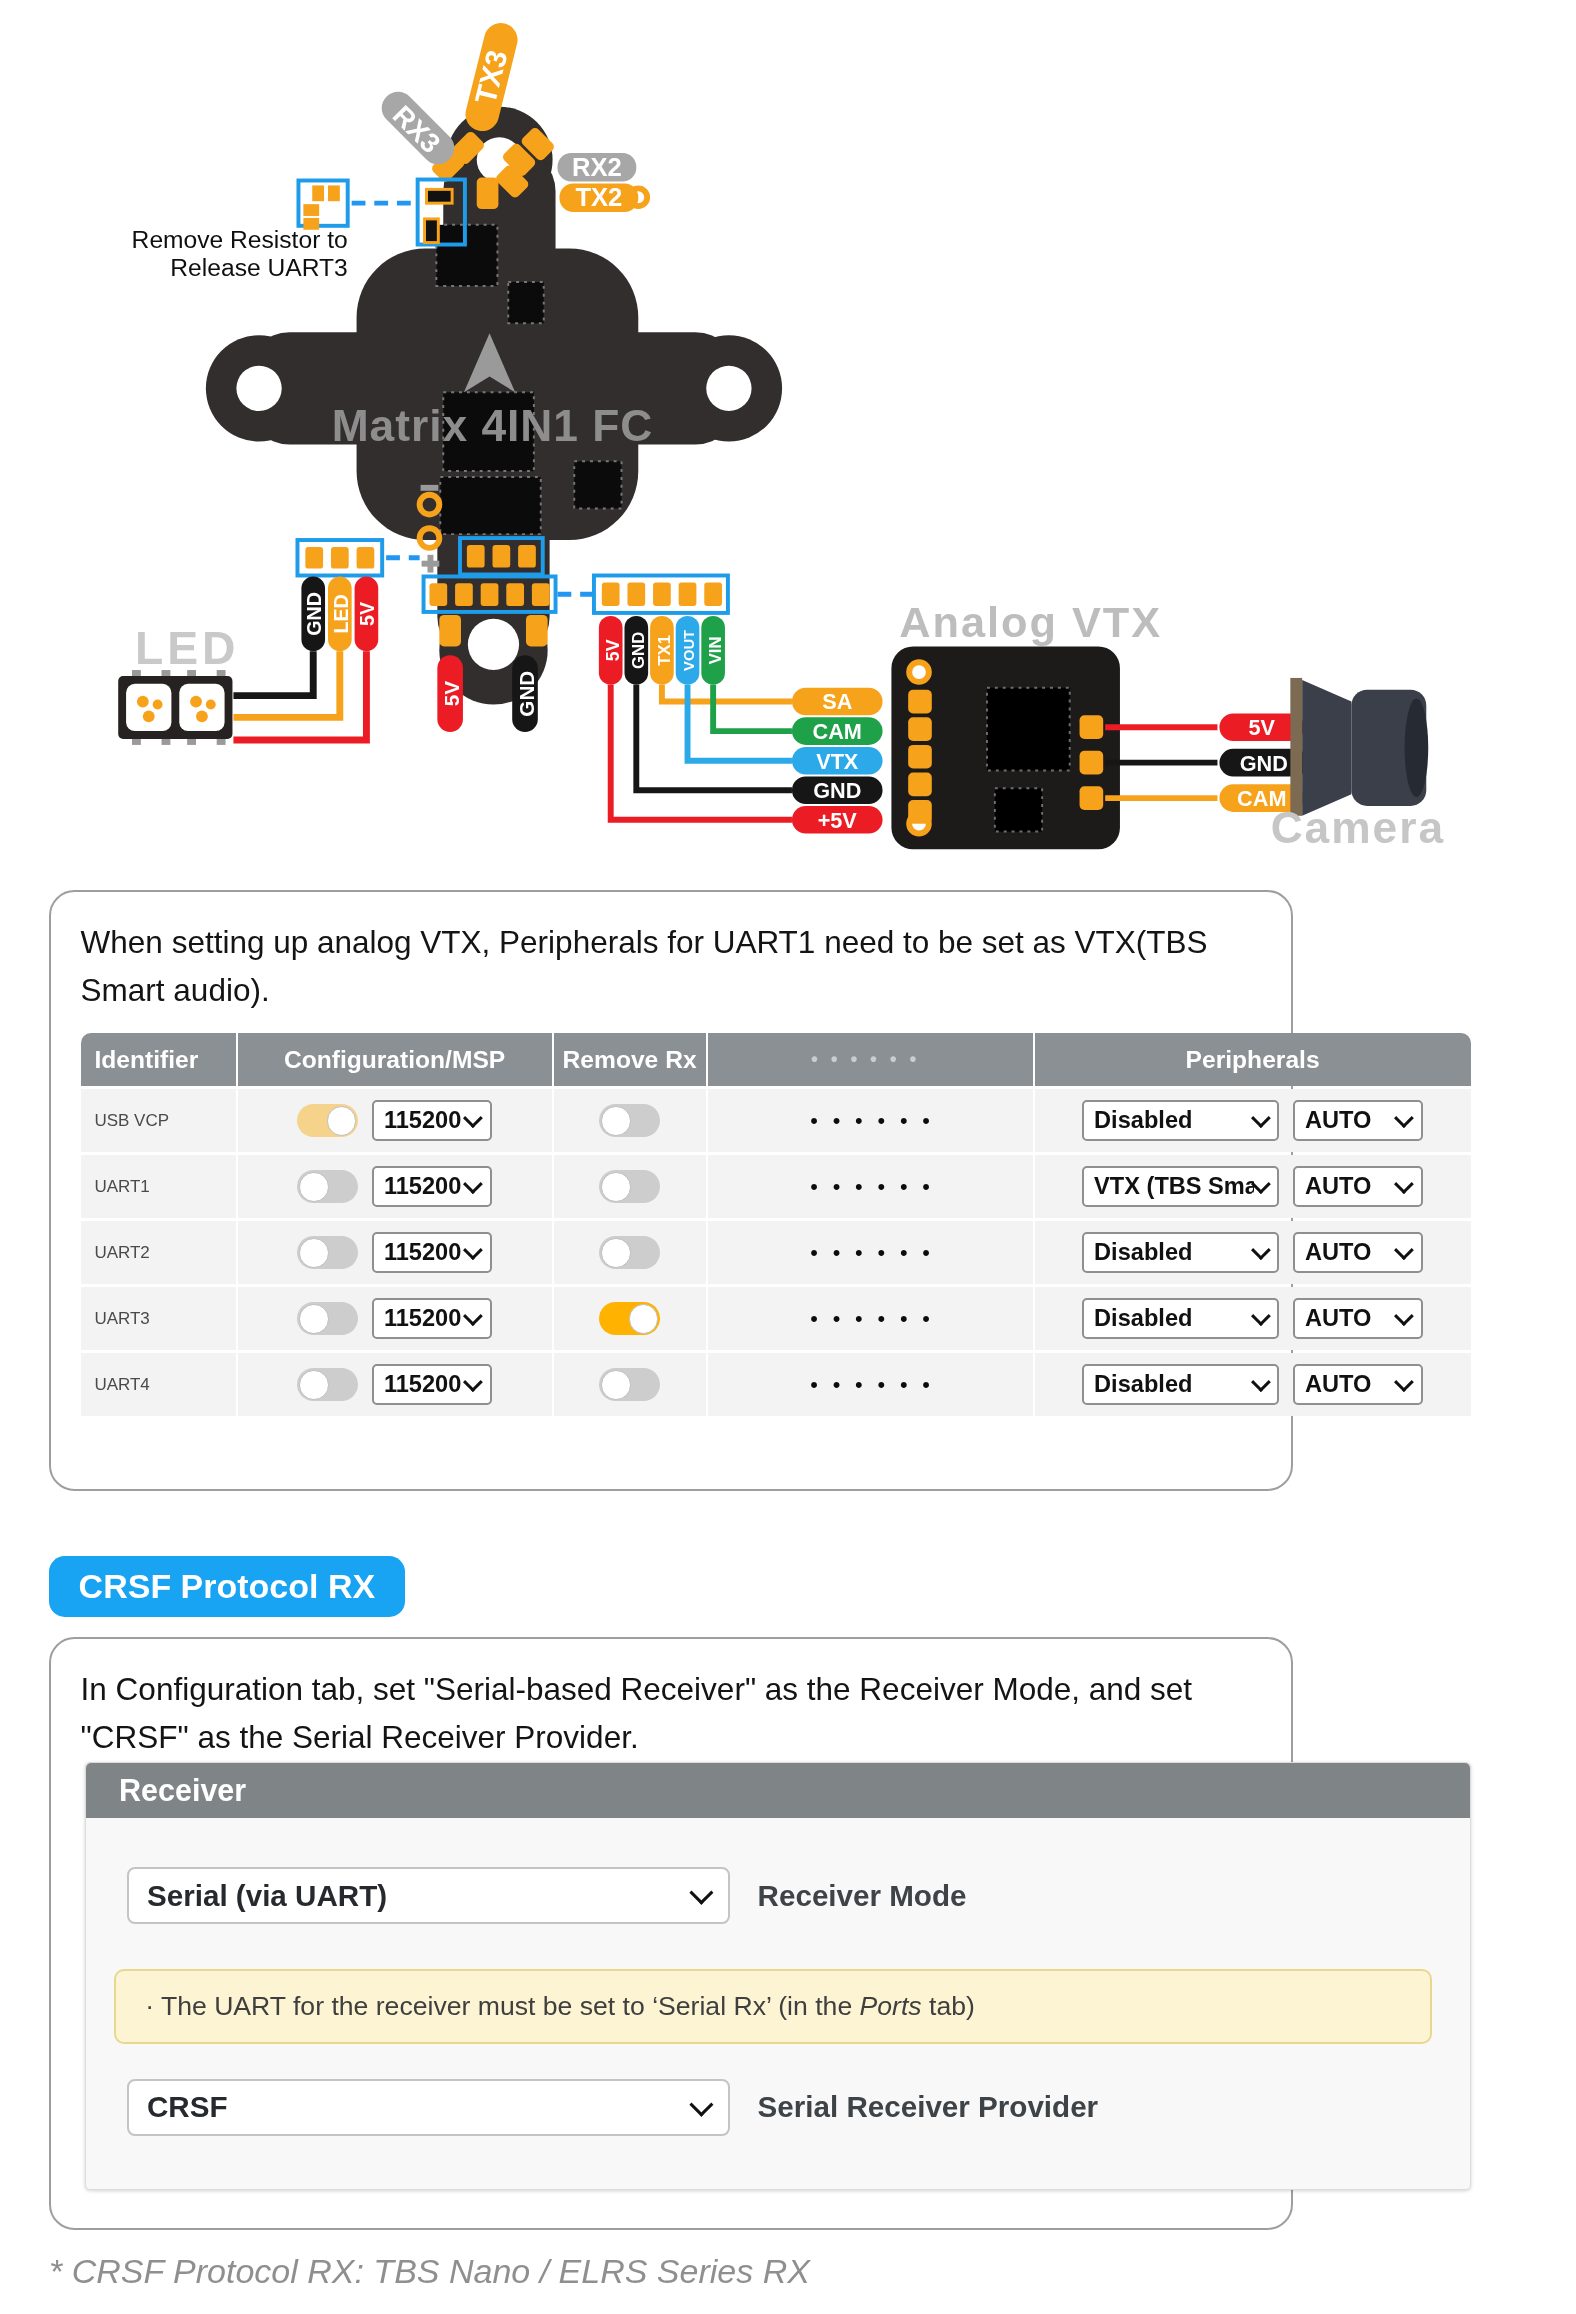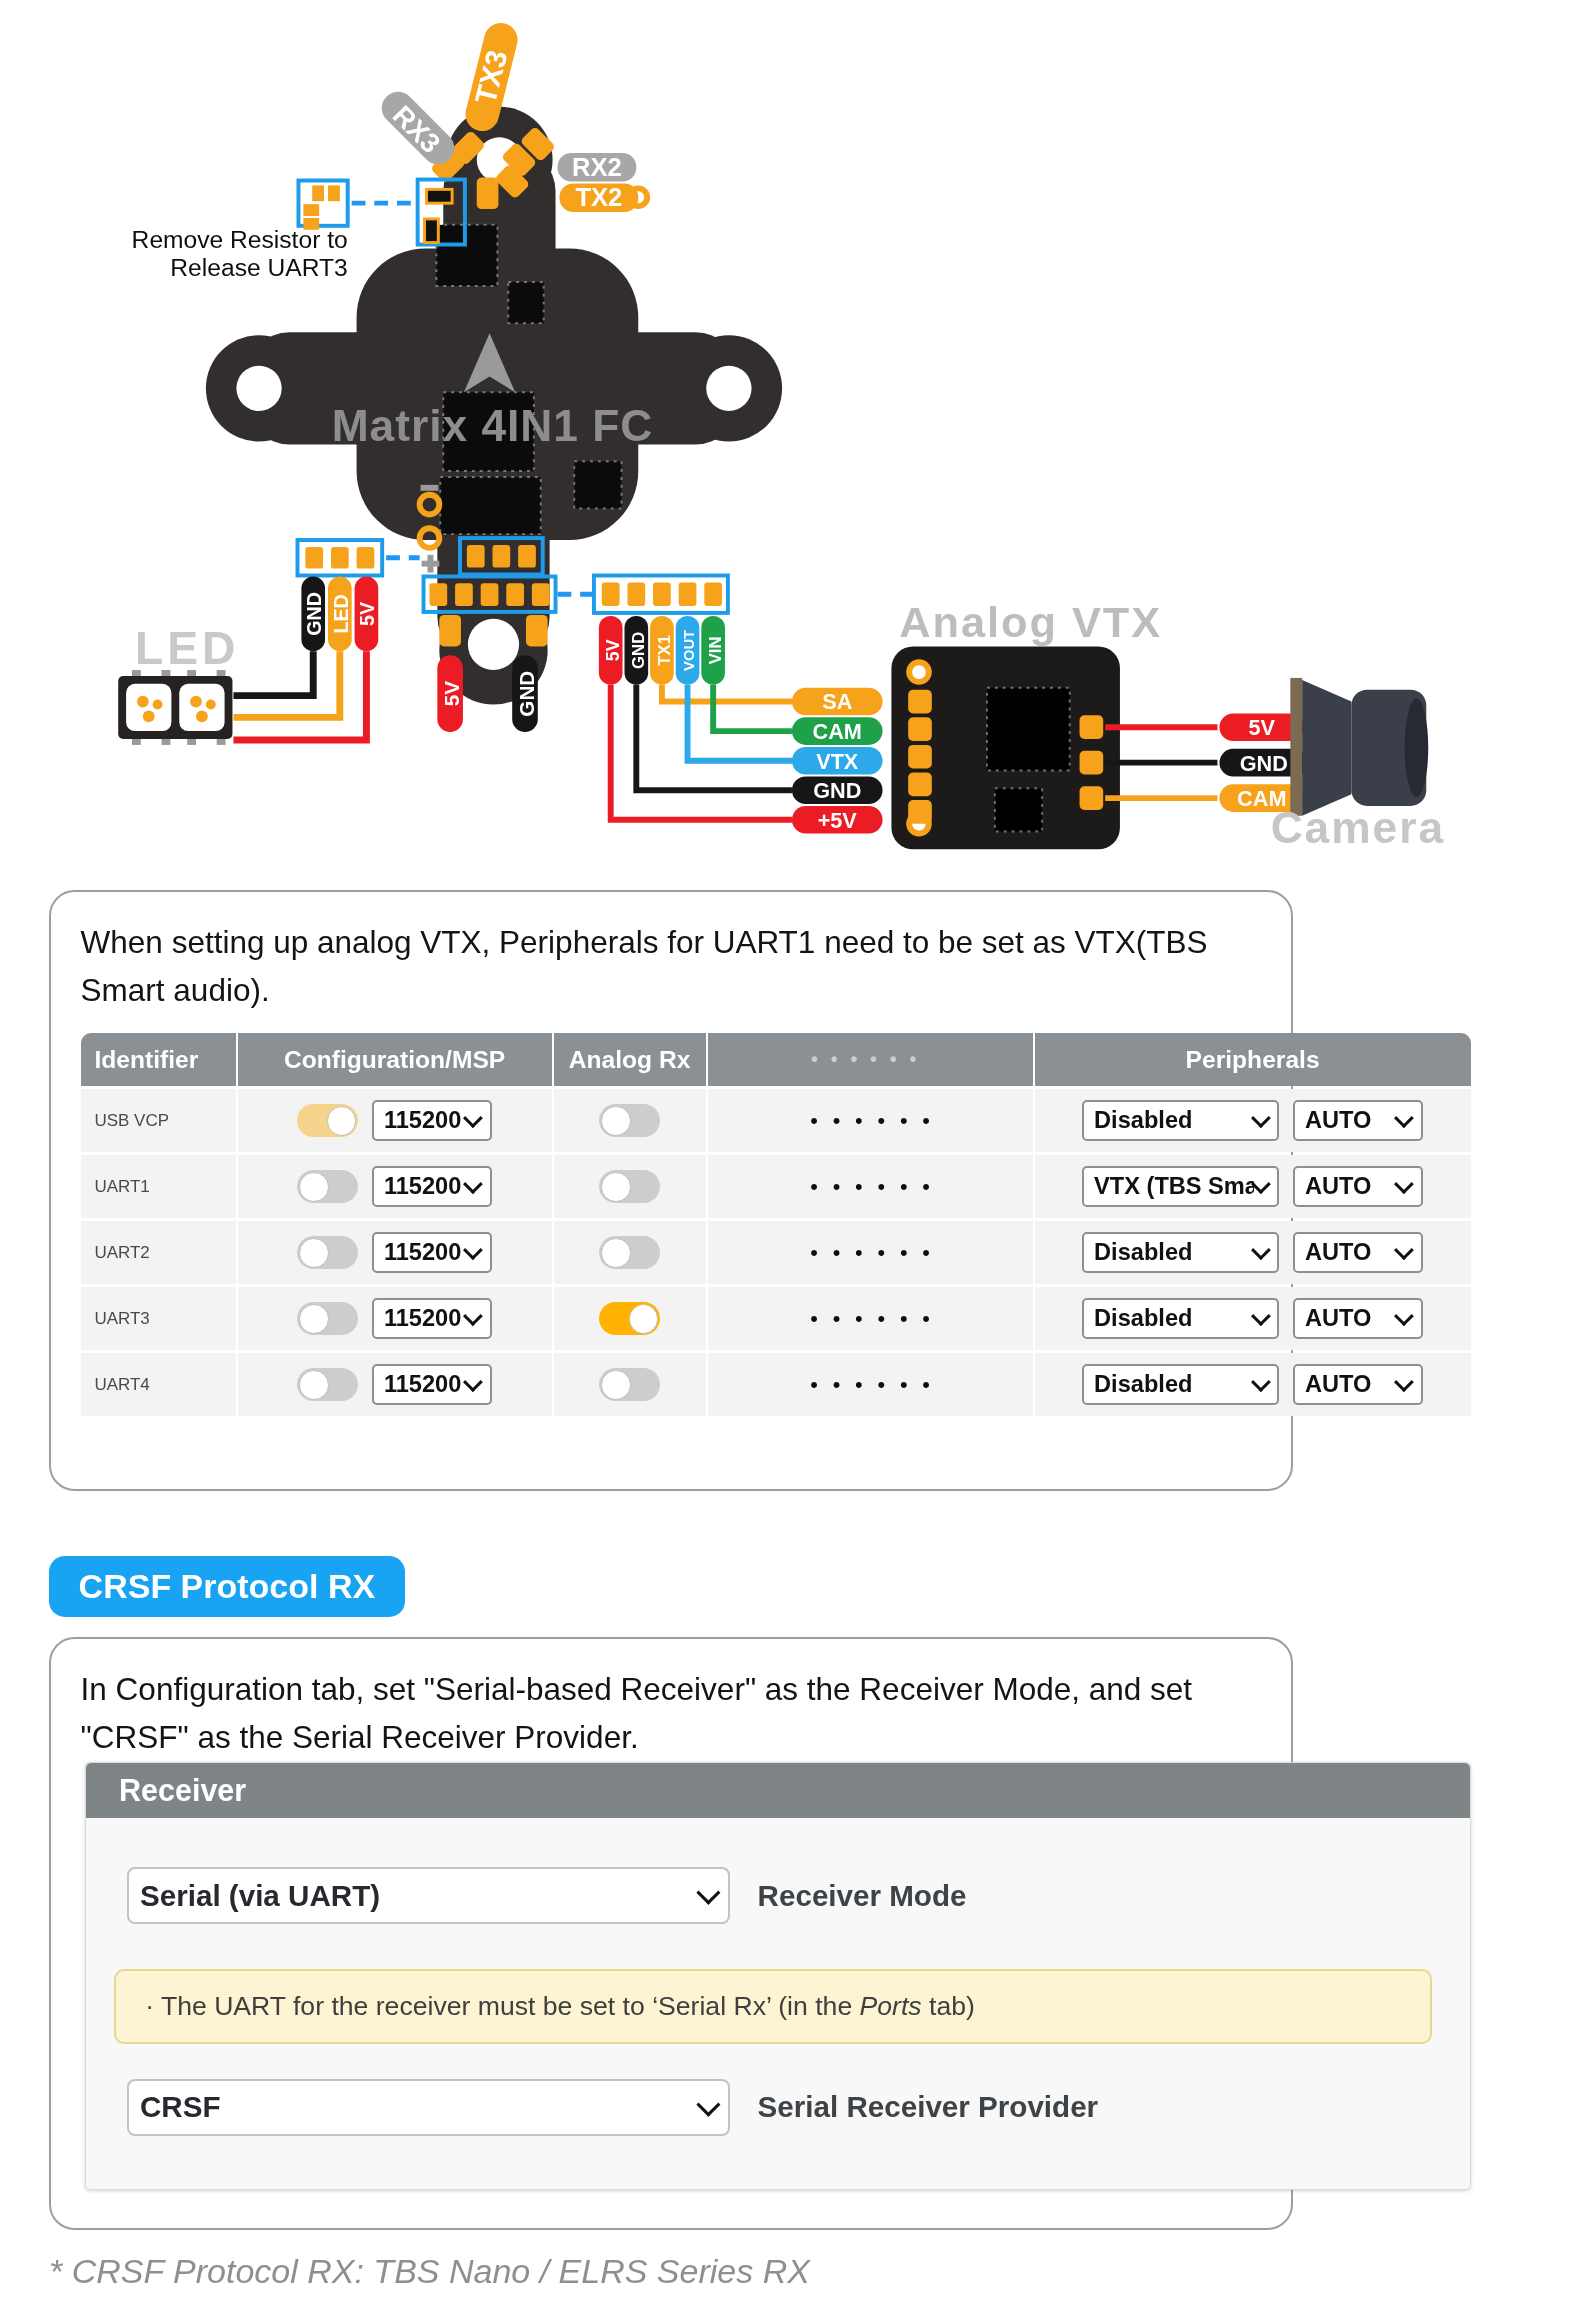--- a/index.html
+++ b/index.html
@@ -54,21 +54,21 @@
   
   .rx-panel{position:absolute;left:34px;top:123px;width:1386px;height:428px;
             background:#F8F8F8;border:1px solid #DCDCDC;border-radius:4.9px;
             box-shadow:0 1px 3.9px rgba(0,0,0,0.18);box-sizing:border-box;}
   .rx-head{height:55px;background:#7F8587;border-radius:4.9px 4.9px 0 0;display:flex;
            align-items:center;padding-left:33px;color:#fff;font-size:30.5px;font-weight:bold;}
   .rx-row{display:flex;align-items:center;margin-left:41px;}
   .rx-row.r1{margin-top:49px;}
   .rx-row.r2{margin-top:35px;}
   .bigsel{width:603px;height:57px;background:#fff;border:2px solid #C4C4C4;border-radius:7.9px;
-          display:flex;align-items:center;padding:0 11px;font-size:29.6px;font-weight:600;
+          display:flex;align-items:center;padding:0 18px;font-size:29.6px;font-weight:600;
           color:#26292D;box-sizing:border-box;flex:none;}
   .bigsel .chev{width:13.8px;height:13.8px;border-width:3.9px;border-color:#111;}
   .rx-label{margin-left:27.6px;font-size:29.6px;font-weight:600;color:#3E4347;}
   .note{margin:45px 27.6px 0 27.6px;width:1318px;box-sizing:border-box;background:#FCF4D2;
         border:2px solid #E8D88F;border-radius:9.9px;padding:13.8px 29.6px;
         font-size:26.6px;color:#3F3F3F;line-height:43px;}
   .note .it{font-style:italic;}
 
   .footnote{position:absolute;left:49px;top:2252px;font-size:34px;font-style:italic;
             color:#8F8F8F;}
@@ -358,21 +358,21 @@
 
 <section class="panel box1">
   <div class="intro">
     <div>When setting up analog VTX, Peripherals for UART1 need to be set as VTX(TBS Smart audio).</div>
   </div>
 
   <div class="ports-table">
     <div class="pt-grid">
       <div class="pt-h first">Identifier</div>
       <div class="pt-h">Configuration/MSP</div>
-      <div class="pt-h">Analog Rx</div>
+      <div class="pt-h">Remove Rx</div>
       <div class="pt-h">
           <span class="dots-h">••••••</span>
         </div>
       <div class="pt-h last">Peripherals</div>
 
       <div class="pt-c c-id">USB VCP</div>
       <div class="pt-c c-cfg">
         <span class="toggle msp" data-on="true">
             <span class="knob"></span>
           </span>

